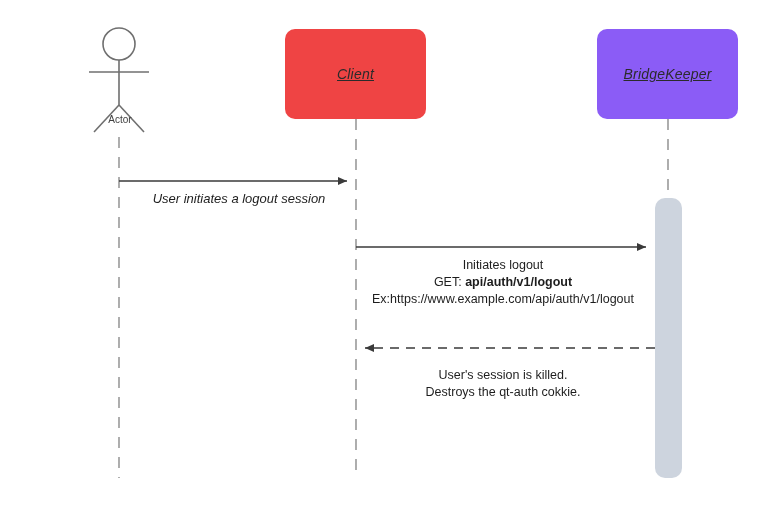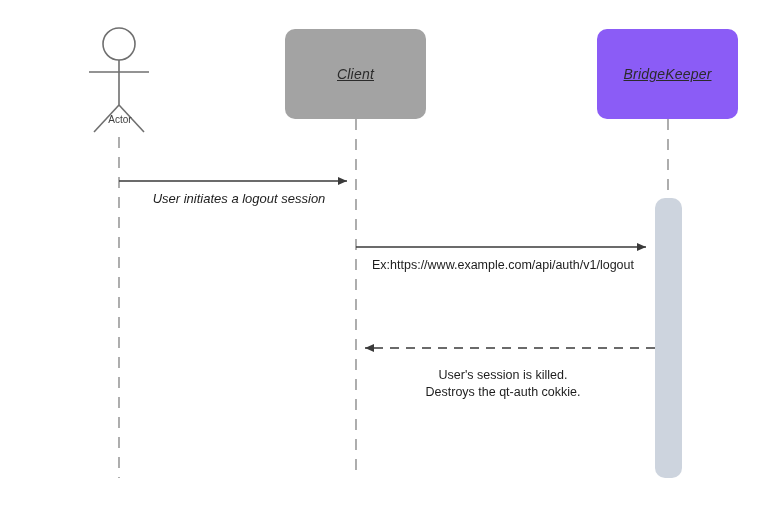--- a/index.html
+++ b/index.html
@@ -129,35 +129,39 @@
 
     <g>
       <line x1="356" y1="247" x2="646" y2="247" stroke="#3a3a3a" stroke-width="1.5" marker-end="url(#arrow-right)"></line>
     </g>
 
     <g>
       <line x1="655" y1="348" x2="365" y2="348" stroke="#3a3a3a" stroke-width="1.5" stroke-dasharray="9 7" marker-end="url(#arrow-left)"></line>
     </g>
   </svg>
 
-  <div id="client-box" class="lifeline-box" style="background:#a3a3a3;">
+  <div id="client-box" class="lifeline-box" style="background:#ef4444;">
     <span class="lifeline-box-label">Client</span>
   </div>
 
   <div id="bridgekeeper-box" class="lifeline-box" style="background:#8b5cf6;">
     <span class="lifeline-box-label">BridgeKeeper</span>
   </div>
 
   <div id="actor-label">Actor</div>
 
   <div id="msg1-label" class="msg-label">
     <div>User initiates a logout session</div>
   </div>
 
   <div id="msg2-label" class="msg-label">
+    <div>Initiates logout</div>
+    <div>
+      <span>GET: </span><span class="bold-seg">api/auth/v1/logout</span>
+    </div>
     <div>Ex:https://www.example.com/api/auth/v1/logout</div>
   </div>
 
   <div id="msg3-label" class="msg-label">
     <div>User's session is killed.</div>
     <div>Destroys the qt-auth cokkie.</div>
   </div>
 
 </div>
 

